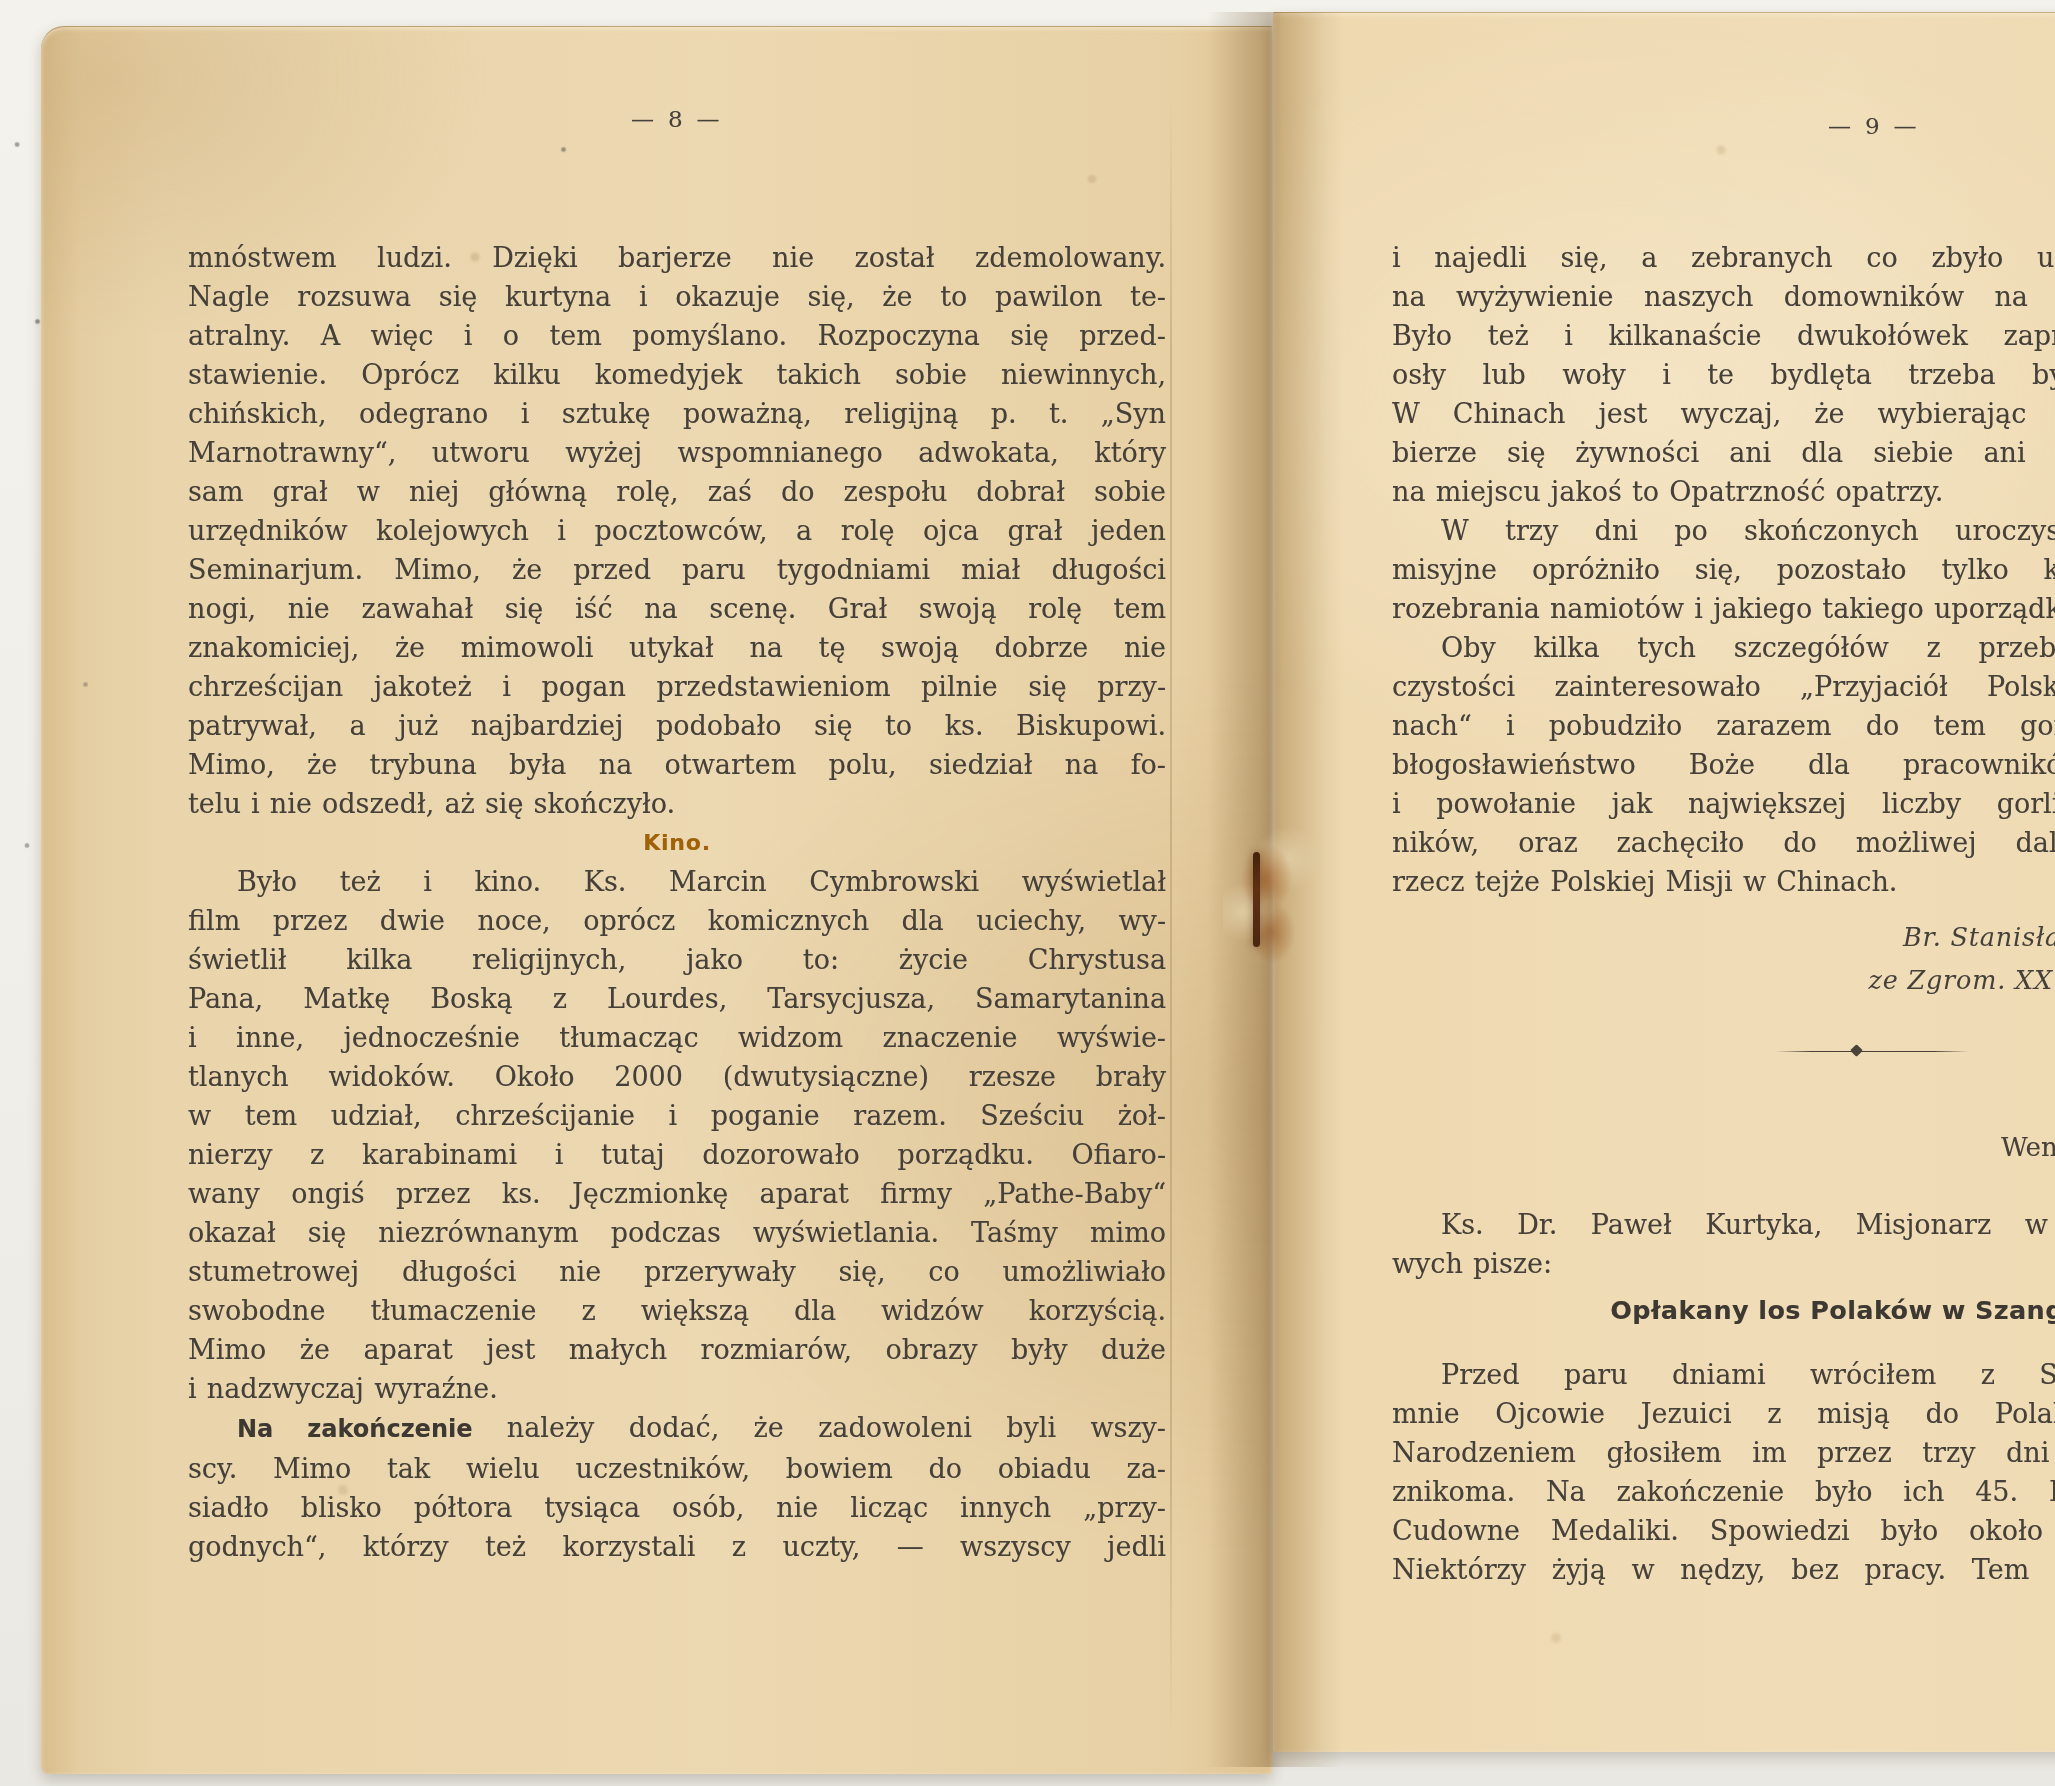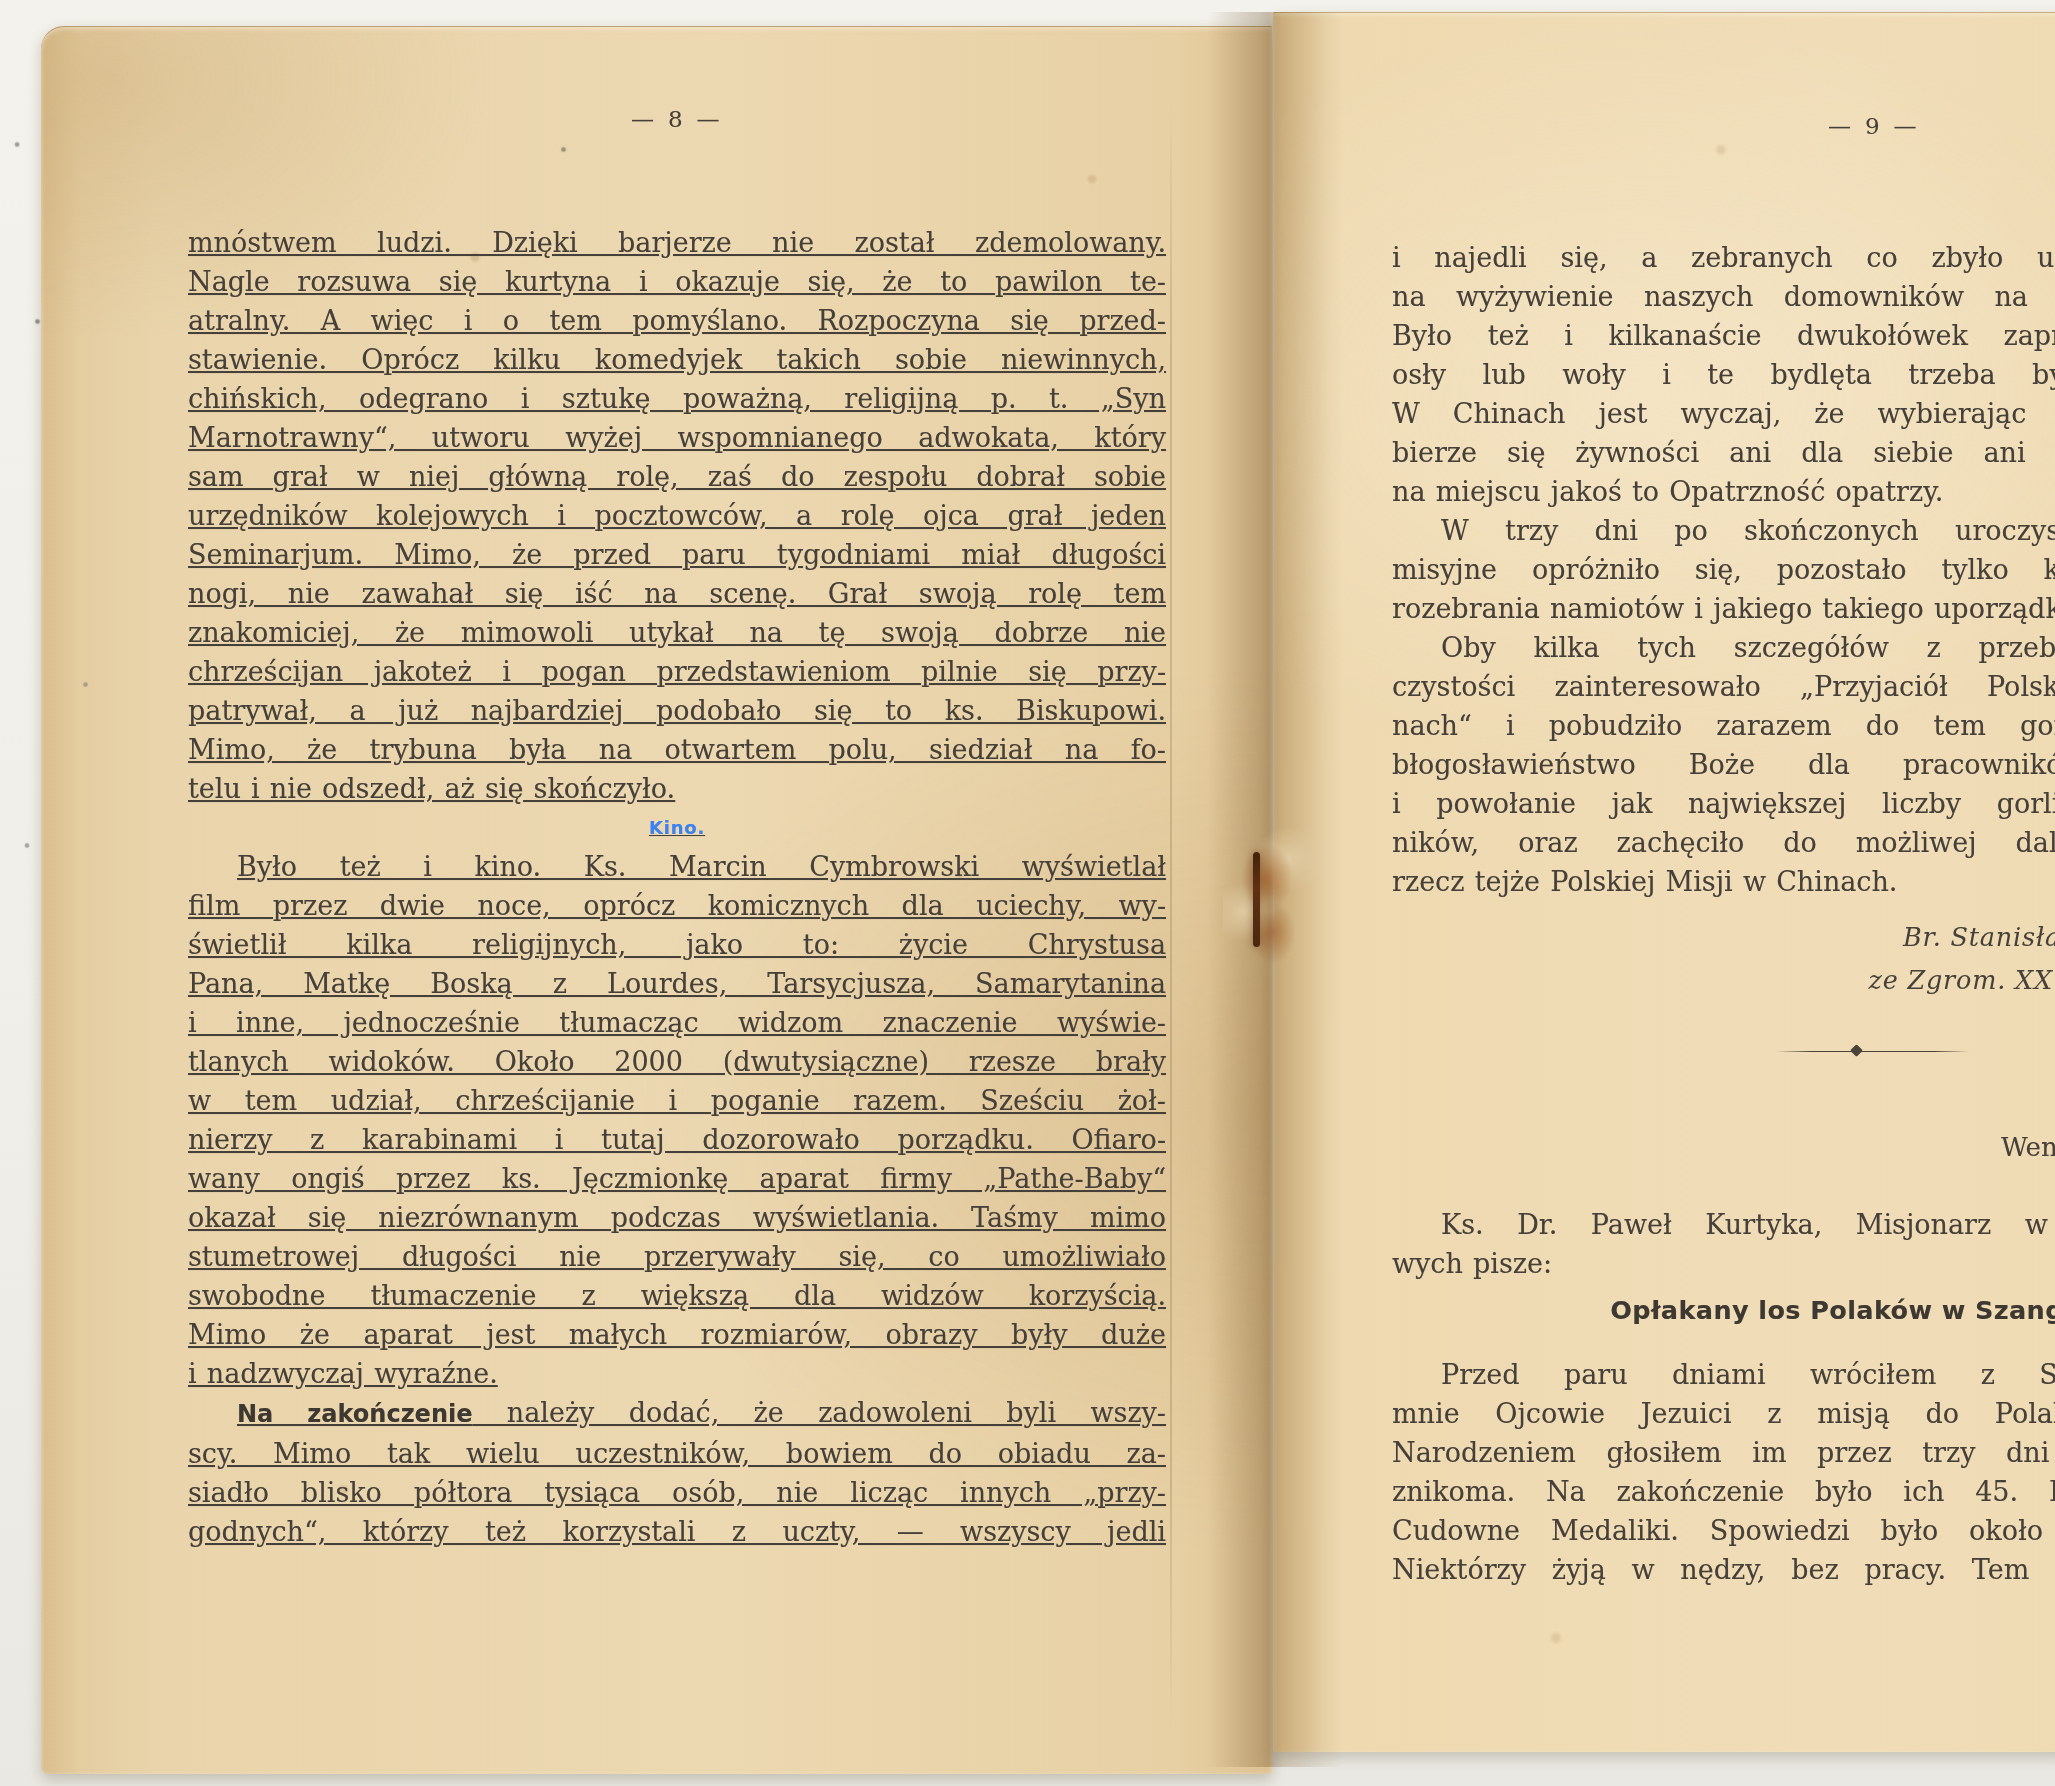--- a/index.html
+++ b/index.html
@@ -82,22 +82,22 @@
   .tcol{
     position:absolute;font-family:"DejaVu Serif",serif;
     font-size:27px;line-height:39px;color:#46403a;
     text-shadow:0.2px 0.2px 0 rgba(70,62,48,.28);
   }
   .tline{text-align:justify;text-align-last:justify;word-spacing:1.6px;}
   .tline.flush{text-align-last:left;}
   .tline.indent{text-indent:49px;}
   .tline.headline{
     text-align:center;text-align-last:center;
-    font-family:"DejaVu Sans",sans-serif;font-weight:700;font-size:18px;
-    letter-spacing:0.8px;color:#3b82f6;
+    font-family:"DejaVu Sans",sans-serif;font-weight:700;font-size:22px;
+    letter-spacing:0.8px;color:#a16207;
   }
   .boldlead{font-family:"DejaVu Sans",sans-serif;font-weight:700;font-size:24px;color:#3d3831;}
   .pagenum{
     position:absolute;text-align:center;font-size:23px;letter-spacing:3.3px;
     color:#46403a;font-family:"DejaVu Serif",serif;
     text-shadow:0.2px 0.2px 0 rgba(70,62,48,.28);
   }
   #signature{
     position:absolute;left:1739px;top:916px;width:617px;
     font-style:italic;font-size:25.5px;line-height:43px;text-align:center;
@@ -131,21 +131,21 @@
 <div class="page" id="page-right"></div>
 <div class="page" id="gutter-shadow"></div>
 <div class="page" id="crease-left"></div>
 
 <div class="page" id="rust"></div>
 <div class="page" id="staple"></div>
 <div class="page foxing"></div>
 <div class="page dust"></div>
 
 <div class="pagenum" id="left-pagenum" style="left:188px;top:106px;width:978px;">— 8 —</div>
-<div class="tcol" id="left-lines" style="left:188px;top:223px;width:978px;text-decoration:underline;">
+<div class="tcol" id="left-lines" style="left:188px;top:238px;width:978px;">
     <div class="tline">mnóstwem ludzi.  Dzięki barjerze nie został zdemolowany.</div>
     <div class="tline">Nagle rozsuwa się kurtyna i okazuje się, że to pawilon te-</div>
     <div class="tline">atralny. A więc i o tem pomyślano. Rozpoczyna się przed-</div>
     <div class="tline">stawienie. Oprócz kilku komedyjek takich sobie niewinnych,</div>
     <div class="tline">chińskich, odegrano i sztukę poważną, religijną p. t. „Syn</div>
     <div class="tline">Marnotrawny“, utworu wyżej wspomnianego adwokata, który</div>
     <div class="tline">sam grał w niej główną rolę, zaś do zespołu dobrał sobie</div>
     <div class="tline">urzędników kolejowych i pocztowców, a rolę ojca grał jeden</div>
     <div class="tline">Seminarjum. Mimo, że przed paru tygodniami miał długości</div>
     <div class="tline">nogi, nie zawahał się iść na scenę.  Grał swoją rolę tem</div>

